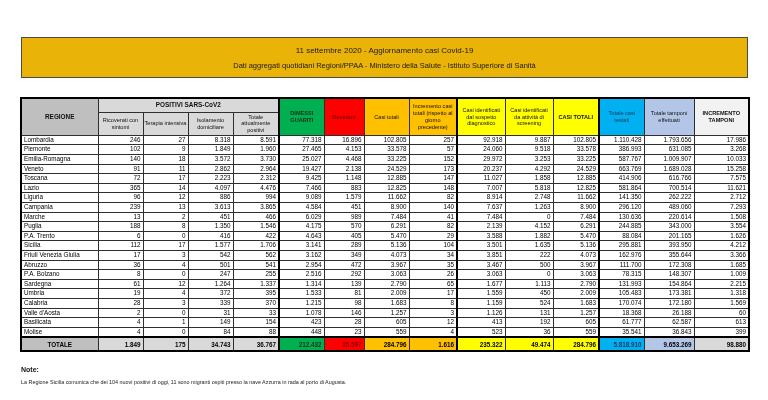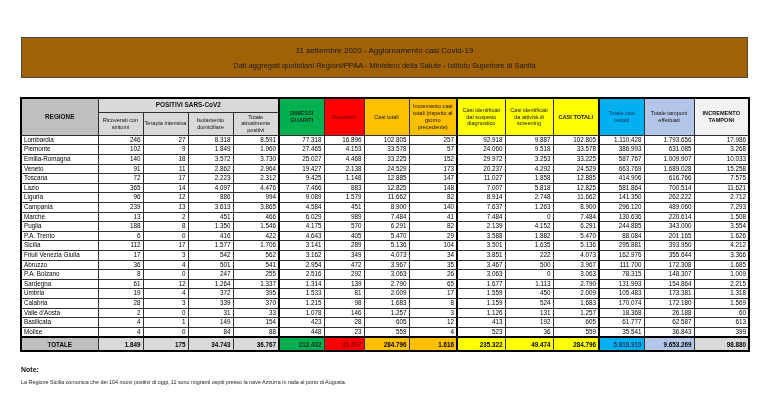--- a/index.html
+++ b/index.html
@@ -1,21 +1,21 @@
 <!DOCTYPE html>
 <html><head>
 <meta charset="utf-8">
 <style>
   * { margin:0; padding:0; box-sizing:border-box; }
   html,body { width:768px; height:400px; background:#ffffff; font-family:"Liberation Sans", sans-serif; position:relative; overflow:hidden; }
 
   
   .title-box {
     position:absolute; left:21px; top:37px; width:727px; height:41px;
-    border:1px solid #4a4a4a; background:#a16207;
+    border:1px solid #4a4a4a; background:#eab308;
     display:flex; flex-direction:column; justify-content:center; align-items:center; gap:6px;
   }
   .title-line1 { font-size:8px; color:#1a1a1a; }
   .title-line2 { font-size:7.5px; color:#1a1a1a; }
 
   
   table {
     position:absolute; left:20px; top:97px; width:728px;
     border-collapse:collapse; table-layout:fixed;
     border:2px solid #000;

